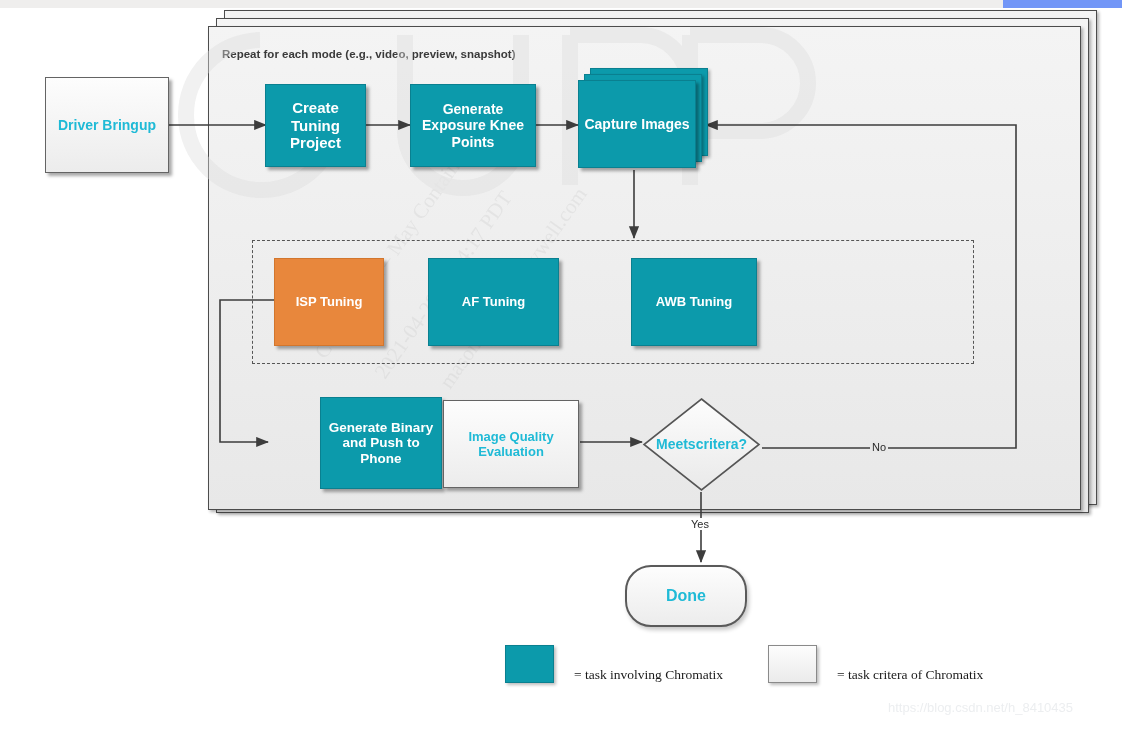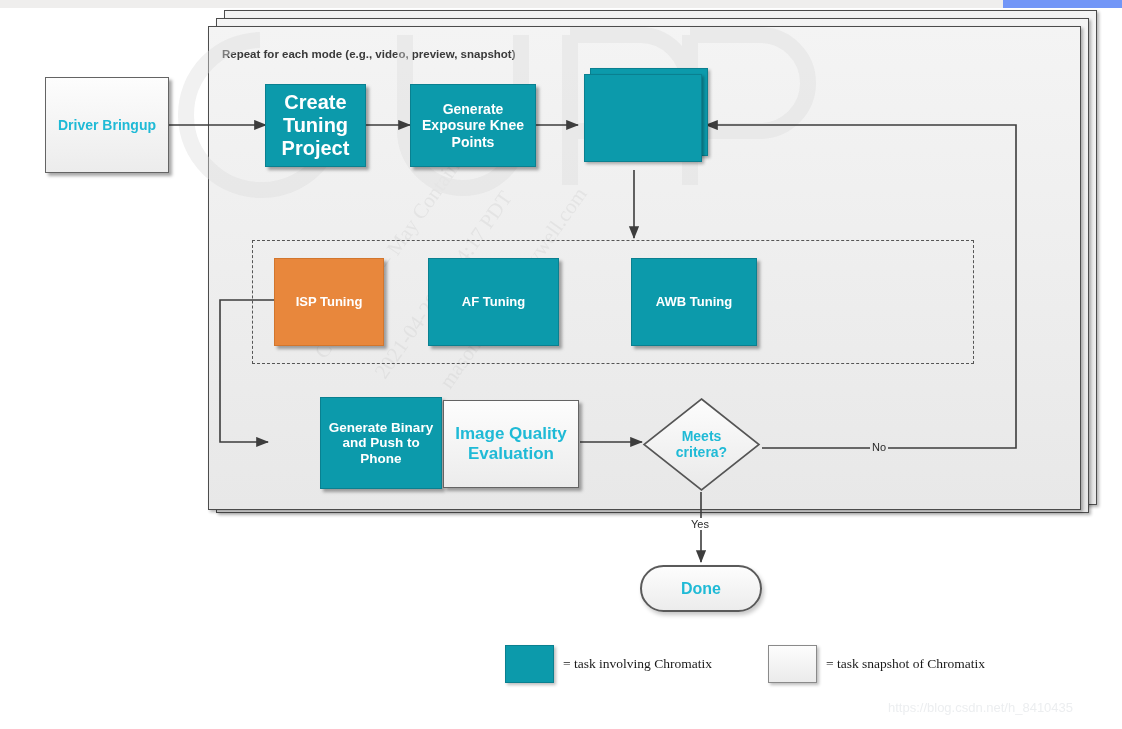--- a/index.html
+++ b/index.html
@@ -97,21 +97,21 @@
   #decision-shape {
     position: absolute;
     inset: 0;
   }
   #decision-label {
     position: absolute;
     inset: 0;
     display: flex;
     align-items: center;
     justify-content: center;
-    flex-direction: column;
+    flex-direction: row;
     text-align: center;
     font-weight: bold;
     font-size: 14px;
     color: #1fbad6;
     line-height: 1.12;
     pointer-events: none;
   }
 
   
   #done-node {
@@ -165,21 +165,22 @@
   #legend {
     position: absolute;
     left: 505px;
     top: 645px;
     width: 520px;
     height: 42px;
   }
   .legend-item {
     position: absolute;
     display: flex;
-    align-items: center;
+    align-items: flex-end;
+    gap: 11px;
   }
   .legend-swatch {
     width: 49px;
     height: 38px;
     box-sizing: border-box;
     box-shadow: 2px 2px 3px rgba(0,0,0,0.26);
   }
   .legend-swatch.teal {
     background: #0c9aab;
     border: 1px solid #0a8090;
@@ -267,39 +268,40 @@
       <line x1="580" y1="442" x2="642" y2="442" marker-end="url(#arrow)"></line>
 
       <path d="M 762 448 L 1016 448 L 1016 125 L 706 125" marker-end="url(#arrow)"></path>
 
       <line x1="701" y1="492" x2="701" y2="562" marker-end="url(#arrow)"></line>
     </g>
   </svg>
 
   <div class="node plain" style="left:45px; top:77px; width:124px; height:96px; font-size:14px;">Driver Bringup</div>
 
-  <div class="node teal" style="left:265px; top:84px; width:101px; height:83px; font-size:20px;">Create Tuning Project</div>
+  <div class="node teal" style="left:265px; top:84px; width:101px; height:83px; font-size:15px;">Create Tuning Project</div>
 
   <div class="node teal" style="left:410px; top:84px; width:126px; height:83px; font-size:14px;">Generate Exposure Knee Points</div>
 
   <div class="stack-layer" style="left:590px; top:68px; width:118px; height:88px;"></div>
   <div class="stack-layer" style="left:584px; top:74px; width:118px; height:88px;"></div>
+  <div class="node teal" style="left:578px; top:80px; width:118px; height:88px; font-size:14px;">Capture Images</div>
 
   <div id="tuning-group" style="left:252px; top:240px; width:722px; height:124px;"></div>
 
   <div class="node orange" style="left:274px; top:258px; width:110px; height:88px; font-size:13px;">ISP Tuning</div>
 
   <div class="node teal" style="left:428px; top:258px; width:131px; height:88px; font-size:13px;">AF Tuning</div>
 
   <div class="node teal" style="left:631px; top:258px; width:126px; height:88px; font-size:13px;">AWB Tuning</div>
 
 
   <div class="node teal" style="left:276px; top:397px; width:122px; height:92px; font-size:13.5px;margin-left:44px;">Generate Binary and Push to Phone</div>
 
-  <div class="node plain" style="left:443px; top:400px; width:136px; height:88px; font-size:17px;">Image Quality Evaluation</div>
+  <div class="node plain" style="left:443px; top:400px; width:136px; height:88px; font-size:13px;">Image Quality Evaluation</div>
 
   <div id="decision-wrap" style="left:641px; top:396px; width:121px; height:97px;">
     <svg id="decision-shape" viewBox="0 0 121 97">
       <defs>
         <linearGradient id="dgrad" x1="0" y1="0" x2="0" y2="1">
           <stop offset="0%" stop-color="#fdfdfd"></stop>
           <stop offset="100%" stop-color="#e9e9e9"></stop>
         </linearGradient>
       </defs>
       <polygon points="60.5,3 118,48.5 60.5,94 3,48.5" fill="url(#dgrad)" stroke="#555555" stroke-width="1.6"></polygon>
@@ -307,28 +309,28 @@
     <div id="decision-label">
       <span>Meets</span>
       <span>critera?</span>
     </div>
   </div>
 
   <div class="edge-label" style="left:870px; top:441px;">No</div>
 
   <div class="edge-label on-white" style="left:689px; top:518px;text-align:right;">Yes</div>
 
-  <div id="done-node" style="left:640px; top:565px; width:122px; height:47px;">Done</div>
+  <div id="done-node" style="left:625px; top:565px; width:122px; height:62px;">Done</div>
 
   <div id="legend">
     <div class="legend-item" style="left:0px; top:0px;">
       <div class="legend-swatch teal"></div>
       <div class="legend-text">= task involving Chromatix</div>
     </div>
     <div class="legend-item" style="left:263px; top:0px;">
       <div class="legend-swatch plain"></div>
-      <div class="legend-text">= task snapshot of Chromatix</div>
+      <div class="legend-text">= task critera of Chromatix</div>
     </div>
   </div>
 
   <div id="wm-url">https://blog.csdn.net/h_8410435</div>
 
 </div>
 
 </body></html>

